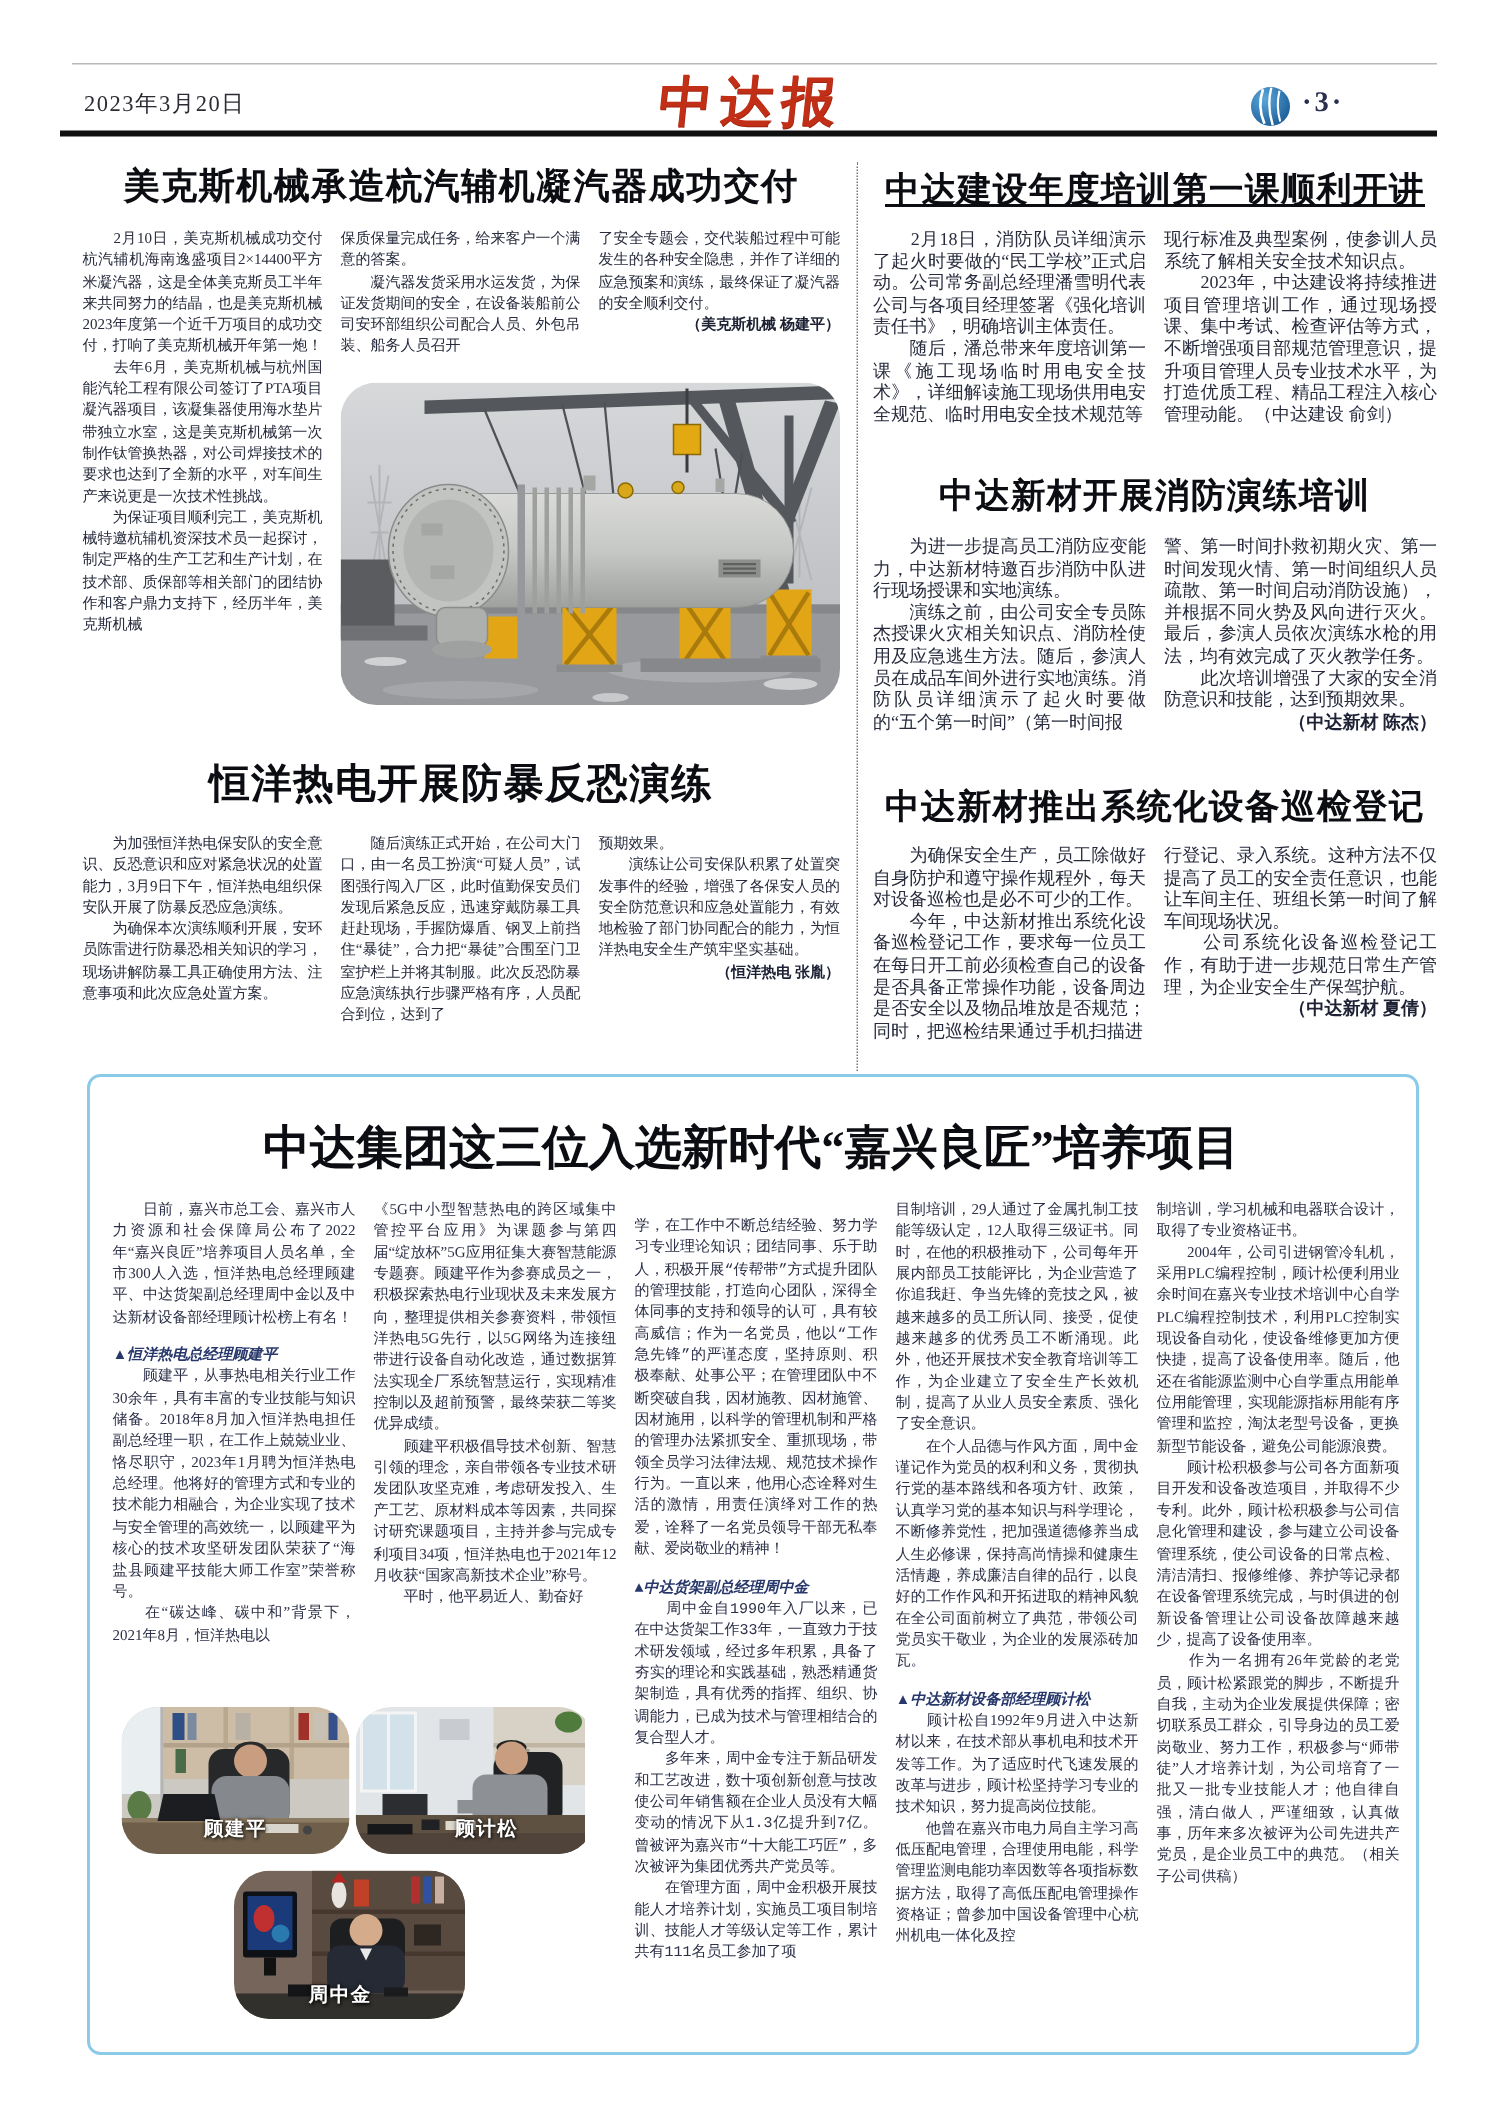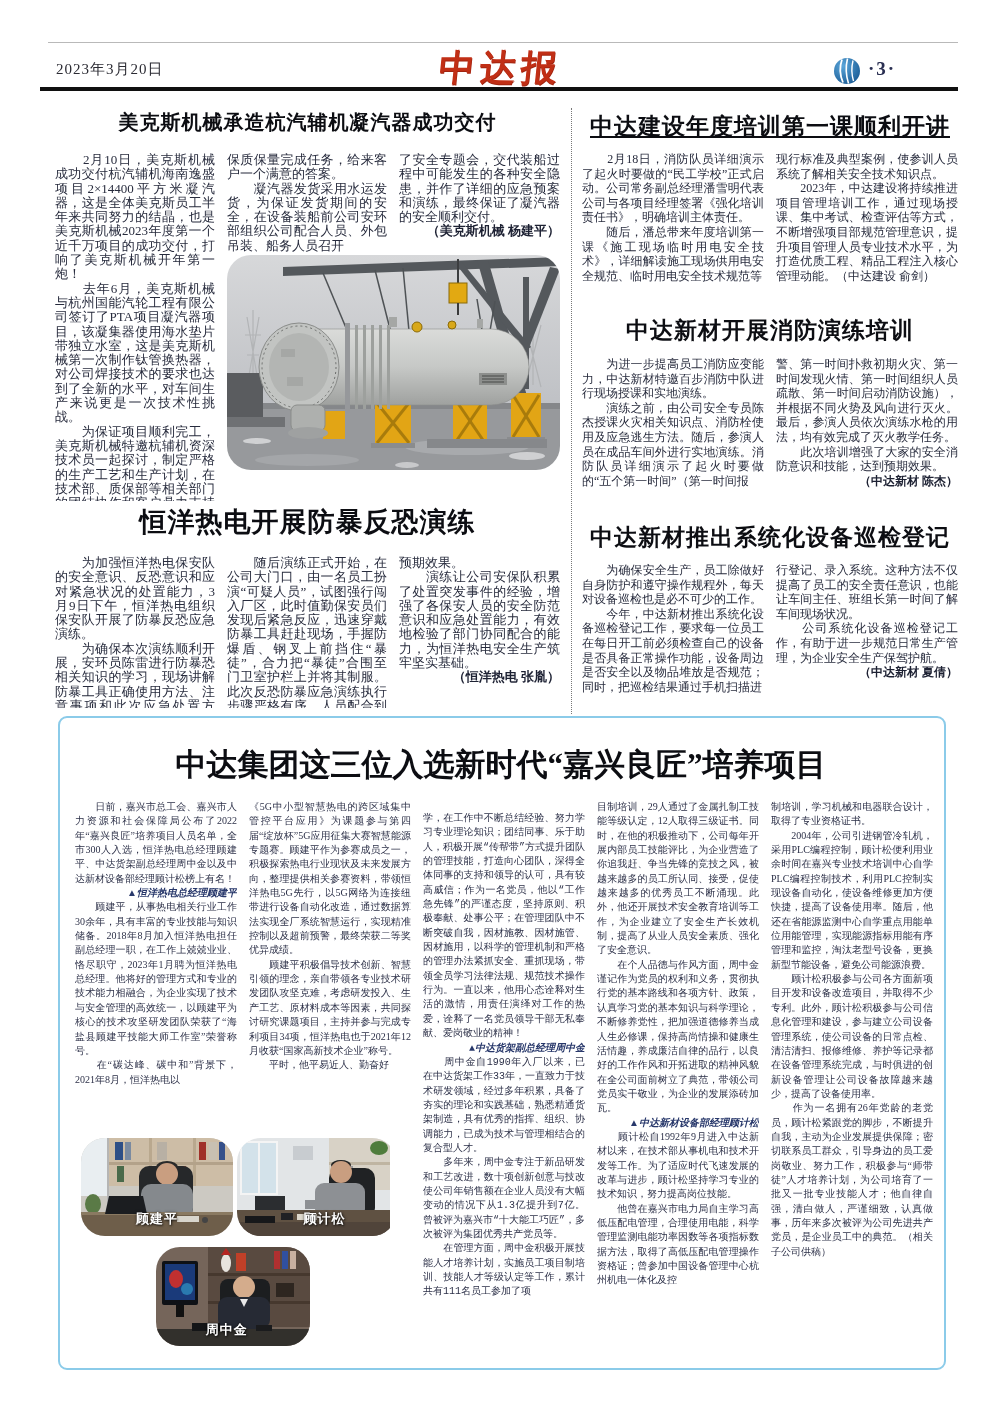--- a/index.html
+++ b/index.html
@@ -6,29 +6,29 @@
   #page{position:relative;width:1000px;height:1415px;background:#ffffff;overflow:hidden;
         font-family:"Liberation Serif","DejaVu Serif",serif;color:#272b3d;}
   .abs{position:absolute;}
   .hairline{height:1px;background:#b9b9b9;}
   .rule{height:4px;background:#101010;}
   .date{font-size:15px;color:#2b2b33;letter-spacing:1px;}
   .masthead{font-size:36px;font-weight:bold;color:#c12f16;letter-spacing:5px;
             transform:skewX(-6deg);text-shadow:0.5px 0.5px 0 #a02410;}
   .pagenum{font-size:19px;font-weight:bold;color:#2a2f52;letter-spacing:2px;}
   .headline{font-weight:bold;color:#0c0d12;text-align:center;line-height:1.25;letter-spacing:1px;}
-  .h-a1{font-size:20px;}
+  .h-a1{font-size:24px;}
   .h-hy{font-size:27px;}
   .h-r{font-size:23px;}
   .h-jx{font-size:31px;letter-spacing:0;}
-  .col{font-size:13px;line-height:14.3px;text-align:justify;overflow:hidden;color:#272b3d;}
+  .col{font-size:10px;line-height:14.3px;text-align:justify;overflow:hidden;color:#272b3d;}
   .col-r{font-size:12px;line-height:14.6px;}
   .col-jx{font-size:10px;line-height:14.35px;color:#2c3048;}
   .col p{margin:0;}
-  .col p.subhead{font-weight:bold;font-style:italic;color:#28386b;text-align:right;}
+  .col p.subhead{font-weight:bold;font-style:italic;color:#28386b;text-align:left;margin-top:11px;}
   .col p.byline{font-weight:bold;text-align:right;color:#1d2133;}
   .divider-v{border-left:1px dotted #777;width:0;}
   .box{border:2px solid #8bcbe9;border-radius:9px;}
   .photo{overflow:hidden;border-radius:24px;}
   .photo svg{display:block;}
   .caption{position:absolute;color:#ffffff;font-weight:bold;font-size:13px;
            font-family:"Liberation Sans","DejaVu Sans",sans-serif;
            text-shadow:0 0 3px rgba(0,0,0,.75),1px 1px 2px rgba(0,0,0,.6);letter-spacing:1px;}
 </style>
 </head>

